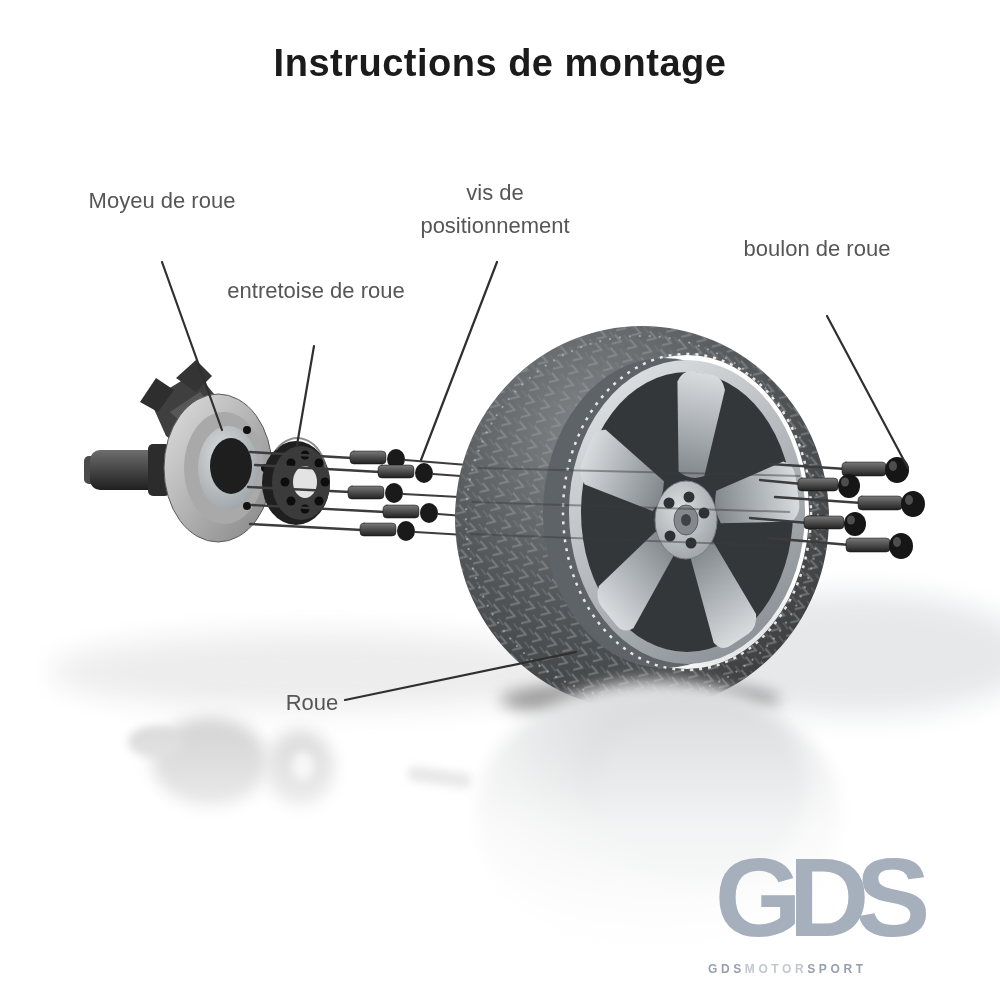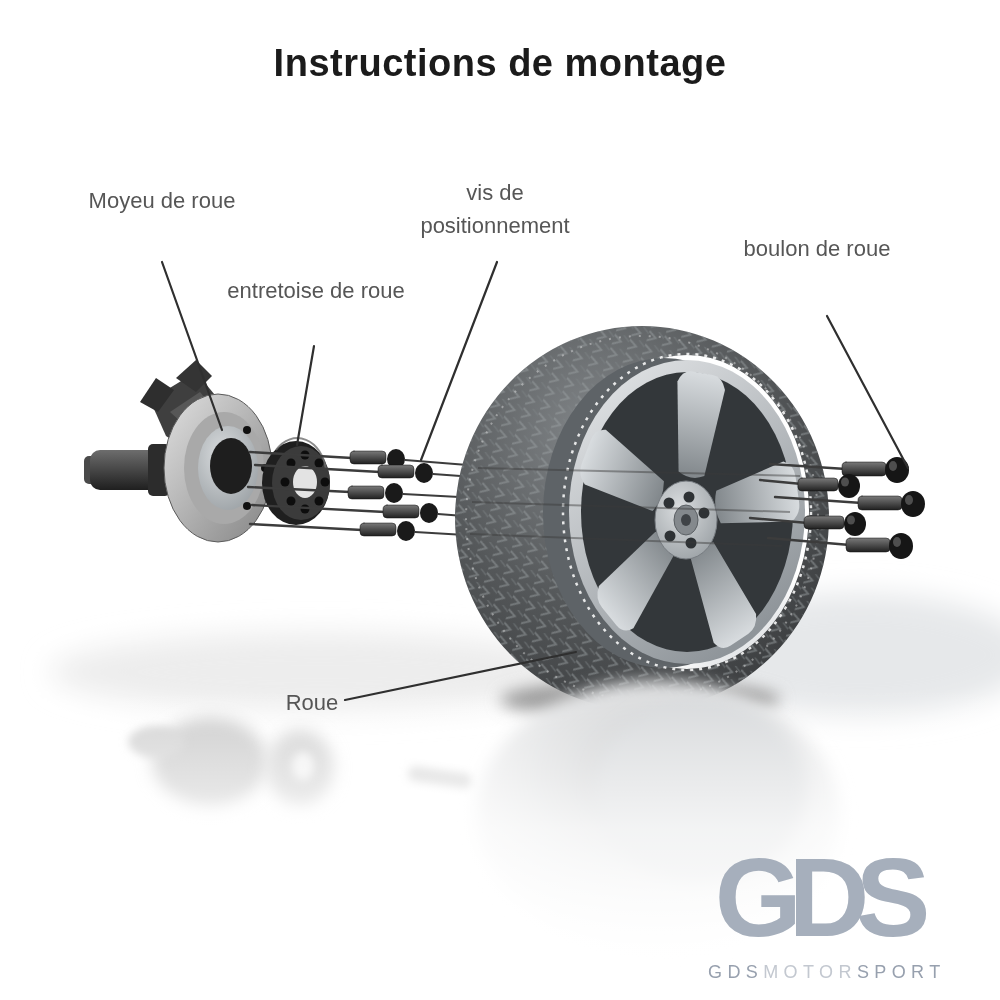--- a/index.html
+++ b/index.html
@@ -11,21 +11,21 @@
   .label{position:absolute;transform:translateX(-50%);text-align:center;
          color:#565656;font-size:22px;line-height:33px;font-weight:400;}
   .label-hub{left:162px;top:184px;width:170px;}
   .label-spacer{left:316px;top:274px;width:200px;}
   .label-screws{left:495px;top:176px;width:210px;}
   .label-bolt{left:817px;top:232px;width:160px;}
   .label-wheel{left:312px;top:686px;width:140px;}
   .logo{position:absolute;left:708px;top:814px;width:232px;margin-top:28px;}
   .monogram{font-size:112px;line-height:1;font-weight:700;letter-spacing:-0.12em;
             color:#a6afbc;padding-left:0.06em;}
-  .wordmark{margin-top:8px;font-size:18px;font-weight:400;letter-spacing:0.30em;}
+  .wordmark{margin-top:8px;font-size:12px;font-weight:700;letter-spacing:0.30em;}
   .wm-dark{color:#97a0ae;}
   .wm-light{color:#c3c8d0;}
 </style>
 </head>
 <body>
 
 <div class="page">
 
   <svg class="diagram-svg" width="1000" height="1000" viewBox="0 0 1000 1000">
     <defs>

